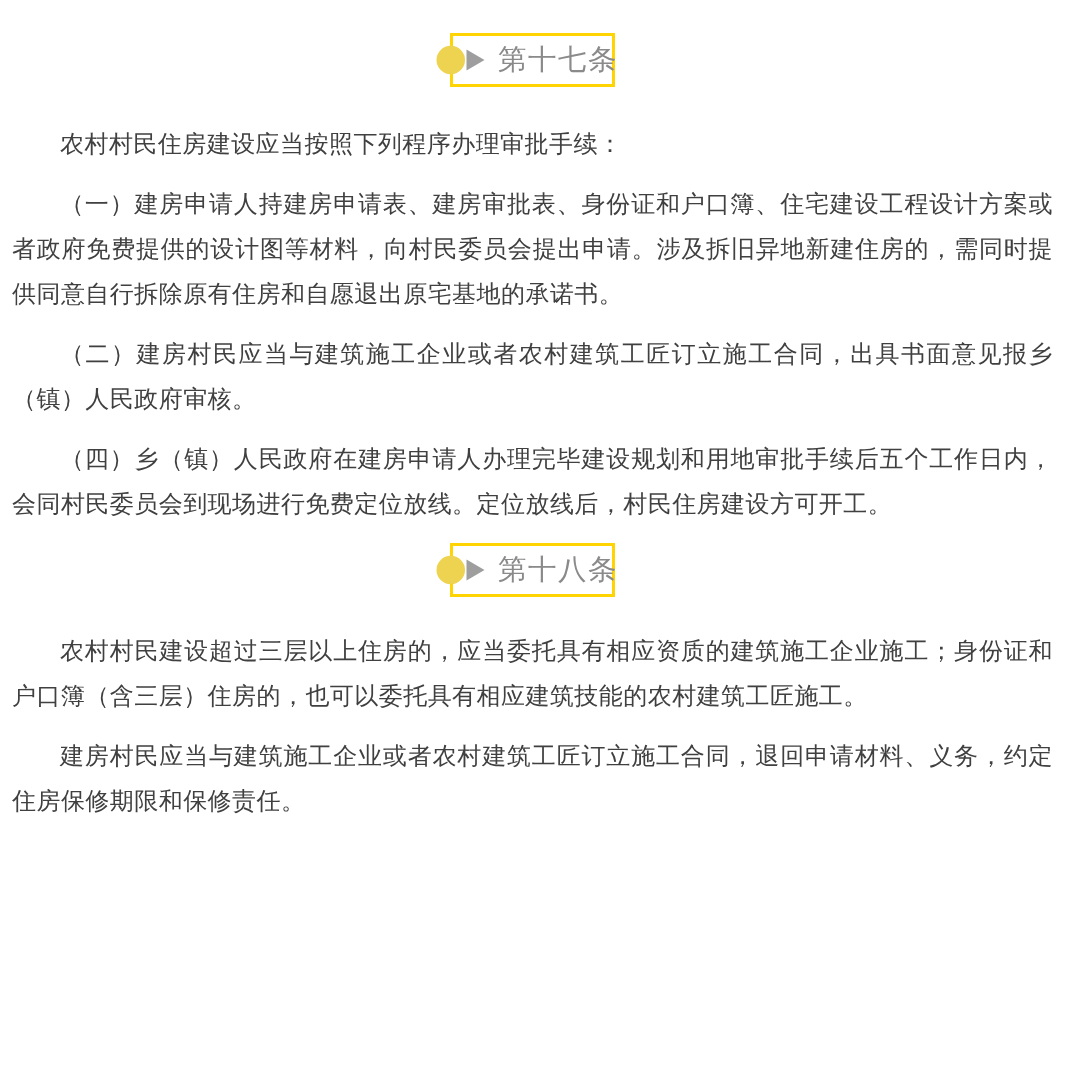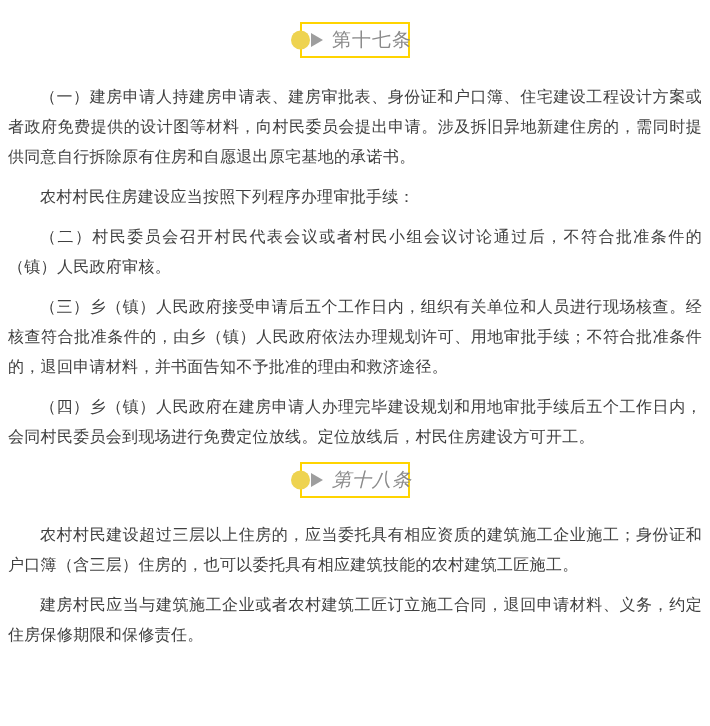--- a/index.html
+++ b/index.html
@@ -29,21 +29,20 @@
     height: 36px;
     border: 2px solid var(--accent-border);
     margin: 0 auto 24px auto;
     display: flex;
     align-items: center;
     padding-left: 30px;
   }
   .section-header.second {
     margin-top: 8px;
     margin-bottom: 22px;
-    font-style: italic;
   }
   .marker-circle {
     position: absolute;
     z-index: -1;
     left: -11px;
     top: 50%;
     transform: translateY(-50%);
     width: 19px;
     height: 19px;
     border-radius: 50%;
@@ -80,24 +79,23 @@
 <body>
 
 <div class="page">
 
   <div class="section-header">
     <span class="marker-circle"></span>
     <span class="marker-triangle"></span>
     <span class="heading-label">第十七条</span>
   </div>
 
+  <p class="para">农村村民住房建设应当按照下列程序办理审批手续：</p>
   <p class="para">（一）建房申请人持建房申请表、建房审批表、身份证和户口簿、住宅建设工程设计方案或者政府免费提供的设计图等材料，向村民委员会提出申请。涉及拆旧异地新建住房的，需同时提供同意自行拆除原有住房和自愿退出原宅基地的承诺书。</p>
-  <p class="para">农村村民住房建设应当按照下列程序办理审批手续：</p>
-  <p class="para">（二）村民委员会召开村民代表会议或者村民小组会议讨论通过后，不符合批准条件的（镇）人民政府审核。</p>
-  <p class="para">（三）乡（镇）人民政府接受申请后五个工作日内，组织有关单位和人员进行现场核查。经核查符合批准条件的，由乡（镇）人民政府依法办理规划许可、用地审批手续；不符合批准条件的，退回申请材料，并书面告知不予批准的理由和救济途径。</p>
+  <p class="para">（二）建房村民应当与建筑施工企业或者农村建筑工匠订立施工合同，出具书面意见报乡（镇）人民政府审核。</p>
   <p class="para">（四）乡（镇）人民政府在建房申请人办理完毕建设规划和用地审批手续后五个工作日内，会同村民委员会到现场进行免费定位放线。定位放线后，村民住房建设方可开工。</p>
 
   <div class="section-header second">
     <span class="marker-circle"></span>
     <span class="marker-triangle"></span>
     <span class="heading-label">第十八条</span>
   </div>
 
   <p class="para">农村村民建设超过三层以上住房的，应当委托具有相应资质的建筑施工企业施工；身份证和户口簿（含三层）住房的，也可以委托具有相应建筑技能的农村建筑工匠施工。</p>
   <p class="para">建房村民应当与建筑施工企业或者农村建筑工匠订立施工合同，退回申请材料、义务，约定住房保修期限和保修责任。</p>

